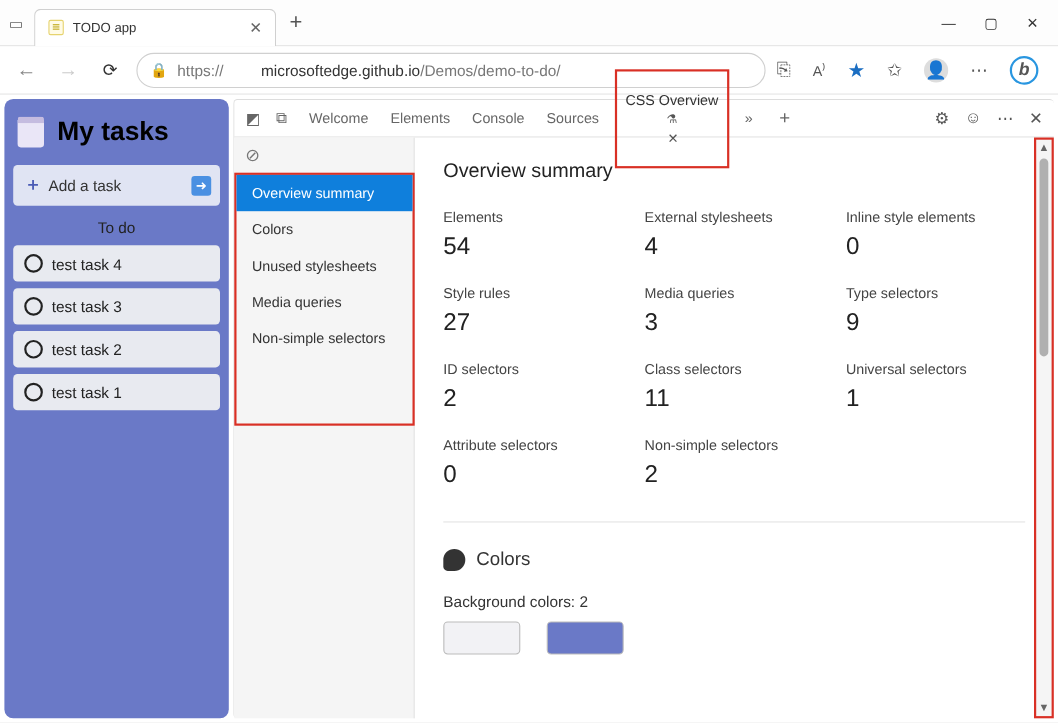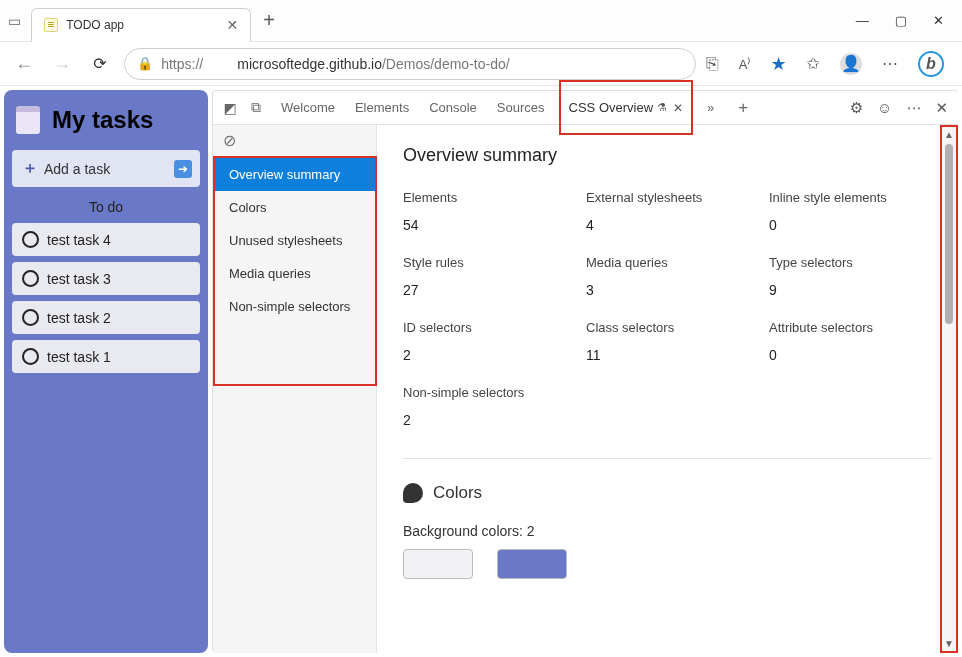--- a/index.html
+++ b/index.html
@@ -44,35 +44,35 @@
 .add-task .arrow-btn { position:absolute; right:8px; width:18px; height:18px; background:#4a90e2; border-radius:3px; color:#fff; font-size:12px; display:flex; align-items:center; justify-content:center;}
 .todo-label { text-align:center; font-size:14px; color:#222; margin-bottom:8px;}
 .task-item { background:#e8eaf0; border-radius:4px; padding:8px 10px; display:flex; align-items:center; gap:8px; margin-bottom:6px; font-size:14px; color:#222;}
 .task-circle { width:17px; height:17px; border:2px solid #222; border-radius:50%; }
 
 
 .devtools { flex:1; display:flex; flex-direction:column; border-left:1px solid #ddd; margin:4px 4px 4px 0; border-top:1px solid #ddd; border-radius:4px;}
 .dt-tabs { height:34px; display:flex; align-items:center; border-bottom:1px solid #e3e3e3; padding:0 6px; gap:4px; position:relative;}
 .dt-icon { width:22px; text-align:center; color:#666; font-size:14px;}
 .dt-tab { padding: 8px 10px; font-size:13px; color:#666; cursor:pointer; white-space:nowrap;}
-.dt-tab.active { color:#333; border:2px solid #d93025; border-radius:0; padding:18px 8px; display:flex; align-items:center; gap:4px;}
+.dt-tab.active { color:#333; border:2px solid #d93025; border-radius:0; padding:18px 8px; display:flex; align-items:center; gap:4px;flex-direction:column;}
 .dt-tab.active .flask { font-size:11px; color:#555;}
 .dt-tab.active .x { font-size:12px; color:#555; margin-left:2px;}
 .dt-right { margin-left:auto; display:flex; gap:14px; align-items:center; color:#555; font-size:15px; padding-right:4px;}
 .dt-body { flex:1; display:flex; position:relative;}
 .dt-sidebar { width:164px; border-right:1px solid #e3e3e3; background:#f5f5f5; border:2px solid #d93025; margin:0; height:230px;}
 .dt-sidebar-wrap { width:164px; background:#f5f5f5; border-right:1px solid #e3e3e3;}
 .dt-stop { padding:6px 10px; color:#777; font-size:16px;}
 .dt-side-item { padding:9px 14px; font-size:13px; color:#333; cursor:pointer;}
 .dt-side-item.selected { background:#0f7fdc; color:#fff;}
 .dt-main { flex:1; padding:20px 26px; overflow:auto; position:relative;}
 .dt-h2 { font-size:18px; font-weight:400; color:#222; margin-bottom:24px;}
 .stats-grid { display:grid; grid-template-columns: repeat(3, 1fr); row-gap:22px; column-gap:20px; margin-bottom:30px;}
 .stat-label { font-size:13px; color:#444; margin-bottom:6px;}
-.stat-value { font-size:14px; color:#222;margin-top:12px;}
+.stat-value { font-size:22px; color:#222;}
 .divider { border:none; border-top:1px solid #e3e3e3; margin:18px 0 24px 0;}
 .colors-header { display:flex; align-items:center; gap:10px; font-size:17px; color:#333; margin-bottom:20px;}
 .palette-icon { width:20px; height:20px; background:#333; border-radius:50% 50% 50% 20%; position:relative;}
 .bg-colors-label { font-size:14px; color:#333; margin-bottom:10px;}
 .swatches { display:flex; gap:24px;}
 .swatch { width:70px; height:30px; border:1px solid #bbb; border-radius:4px;}
 
 .scrollbar-box { position:absolute; right:0; top:0; bottom:0; width:18px; border:2px solid #d93025; background:#f5f5f5; display:flex; flex-direction:column; align-items:center;}
 .scroll-up, .scroll-down { font-size:10px; color:#666; padding:2px 0;}
 .scroll-thumb { width:8px; background:#b0b0b0; border-radius:4px; margin-top:2px; flex:0 0 180px;}
@@ -216,20 +216,24 @@
             </div>
             <div>
               <div class="stat-label">ID selectors</div>
               <div class="stat-value">2</div>
             </div>
             <div>
               <div class="stat-label">Class selectors</div>
               <div class="stat-value">11</div>
             </div>
             <div>
+              <div class="stat-label">Universal selectors</div>
+              <div class="stat-value">1</div>
+            </div>
+            <div>
               <div class="stat-label">Attribute selectors</div>
               <div class="stat-value">0</div>
             </div>
             <div>
               <div class="stat-label">Non-simple selectors</div>
               <div class="stat-value">2</div>
             </div>
           </div>
         <hr class="divider">
         <div class="colors-header">

